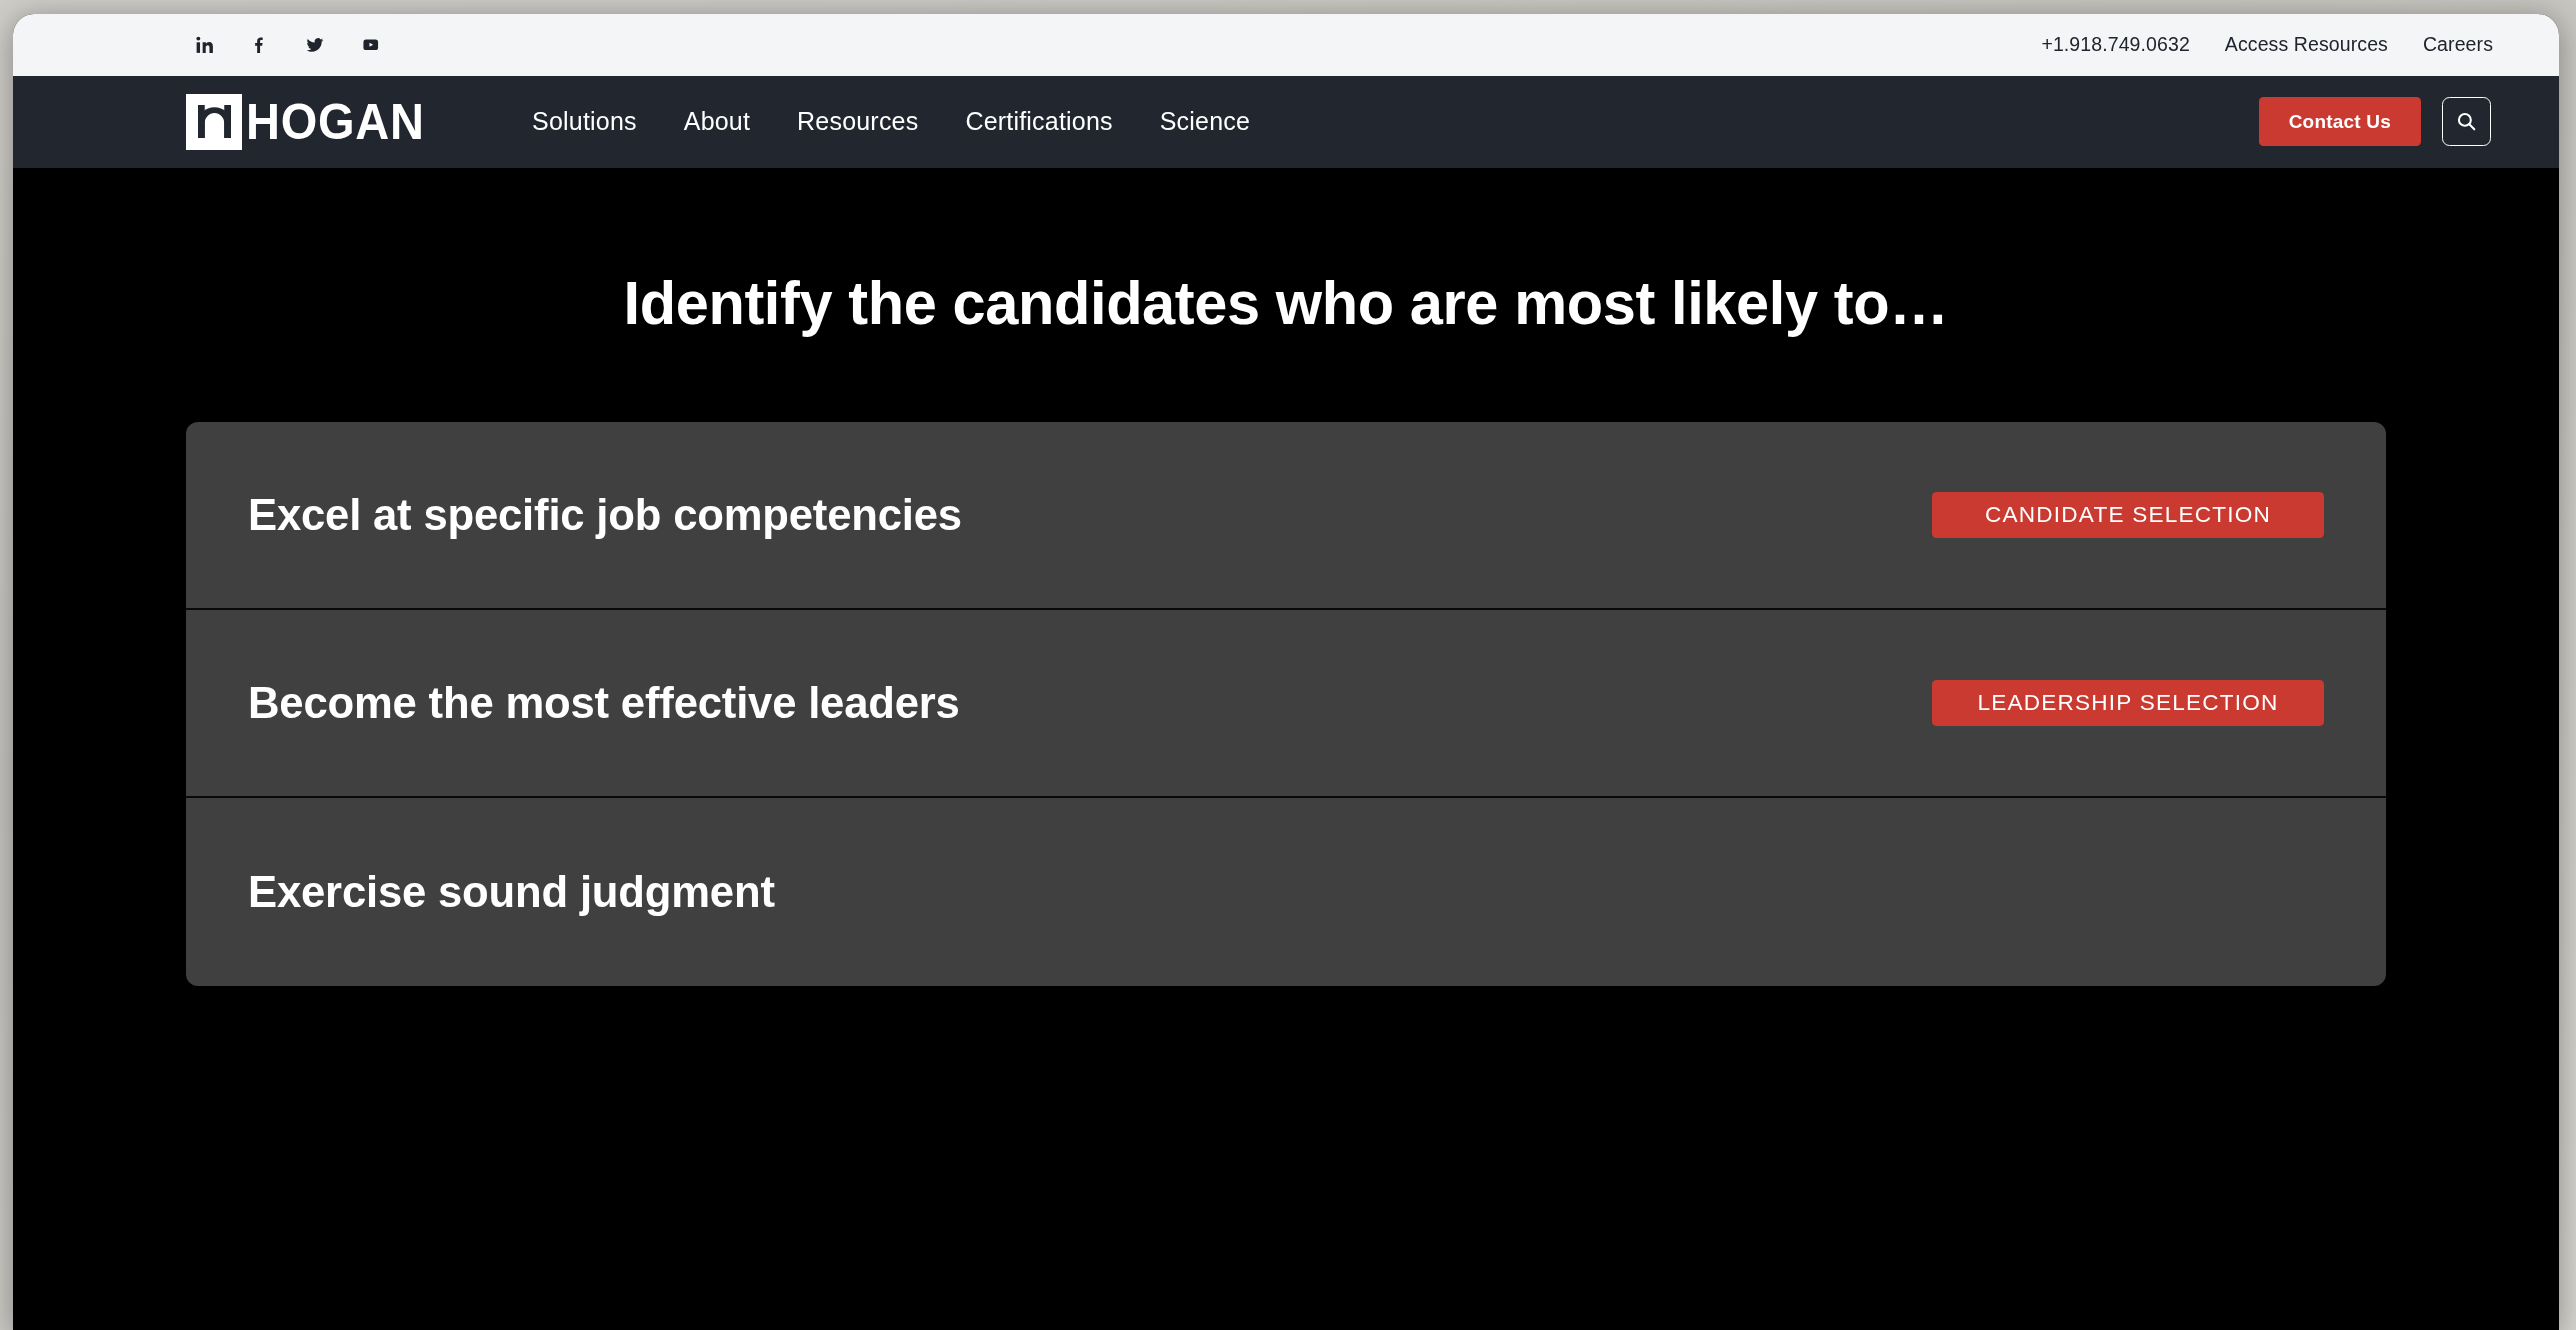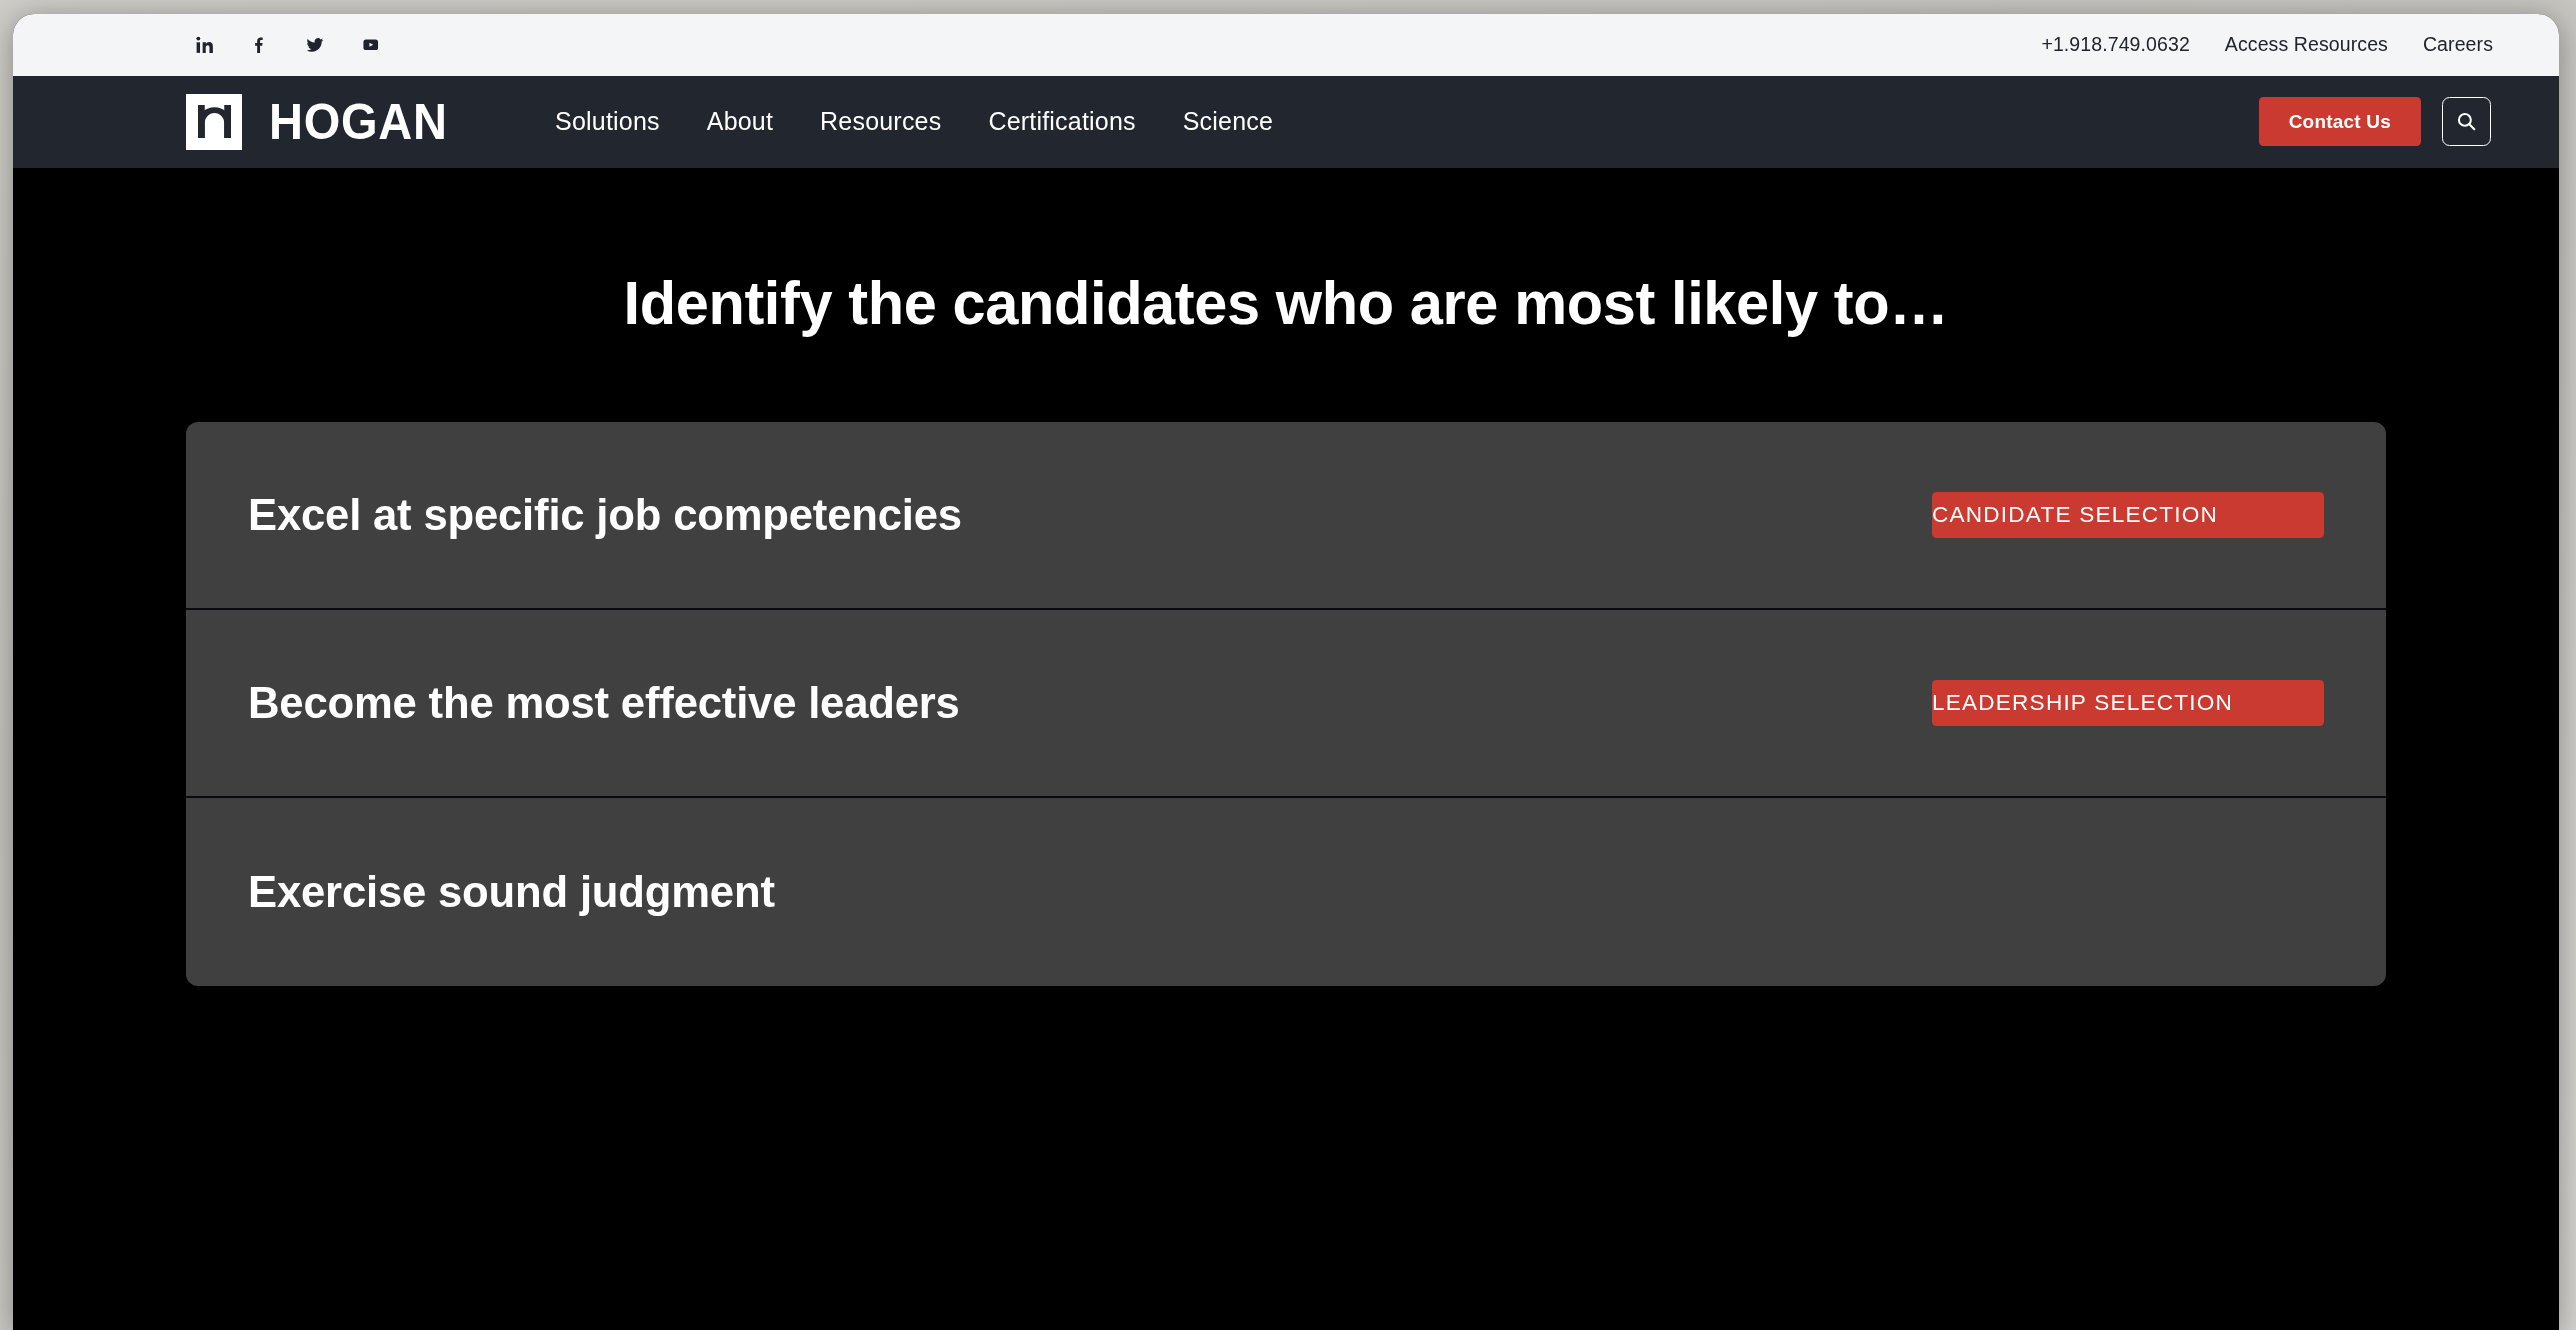--- a/index.html
+++ b/index.html
@@ -75,21 +75,21 @@
     height: 92px;
     background: #22262f;
     display: flex;
     align-items: center;
     padding: 0 68px 0 173px;
     box-sizing: border-box;
   }
   .brand {
     display: flex;
     align-items: center;
-    gap: 27px;
+    gap: 4px;
   }
   .brand-mark {
     width: 56px;
     height: 56px;
     background: #ffffff;
     display: flex;
     align-items: center;
     justify-content: center;
   }
   .brand-mark svg { display: block; }
@@ -188,21 +188,21 @@
     letter-spacing: -0.2px;
     font-family: "Liberation Sans Narrow", "Liberation Sans", sans-serif;
     transform: scaleX(0.97);
     transform-origin: left center;
   }
   .cta-button {
     background: #cb3a30;
     color: #ffffff;
     font-size: 22.6px;
     letter-spacing: 1.2px;
-    text-align: left;
+    text-align: center;
     border-radius: 4.5px;
     width: 392px;
     padding: 10px 0;
     box-sizing: border-box;
     white-space: nowrap;
   }
 </style>
 </head>
 <body>
 

